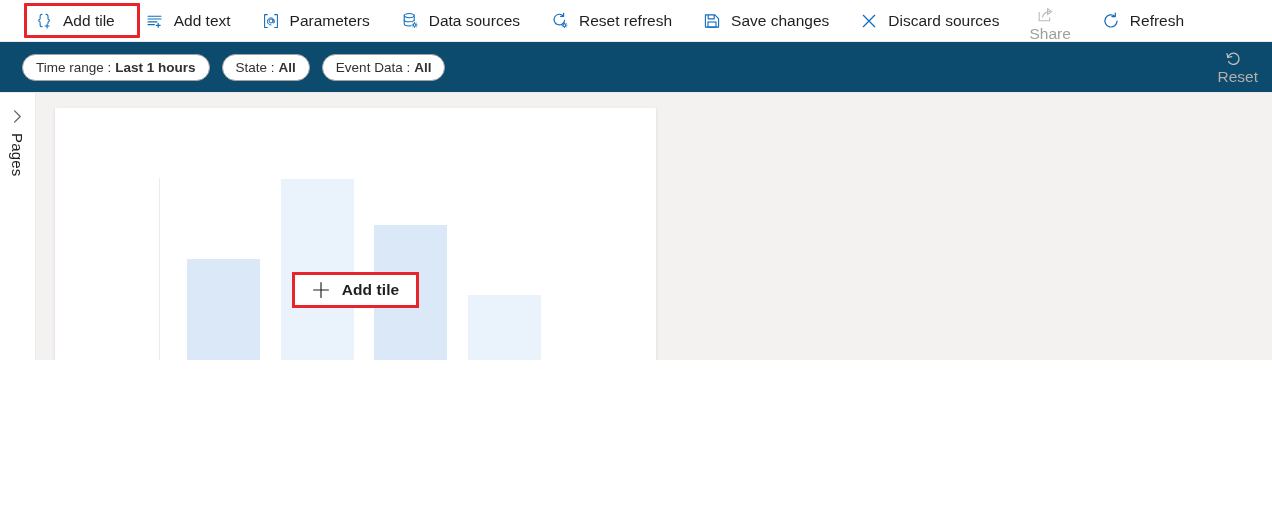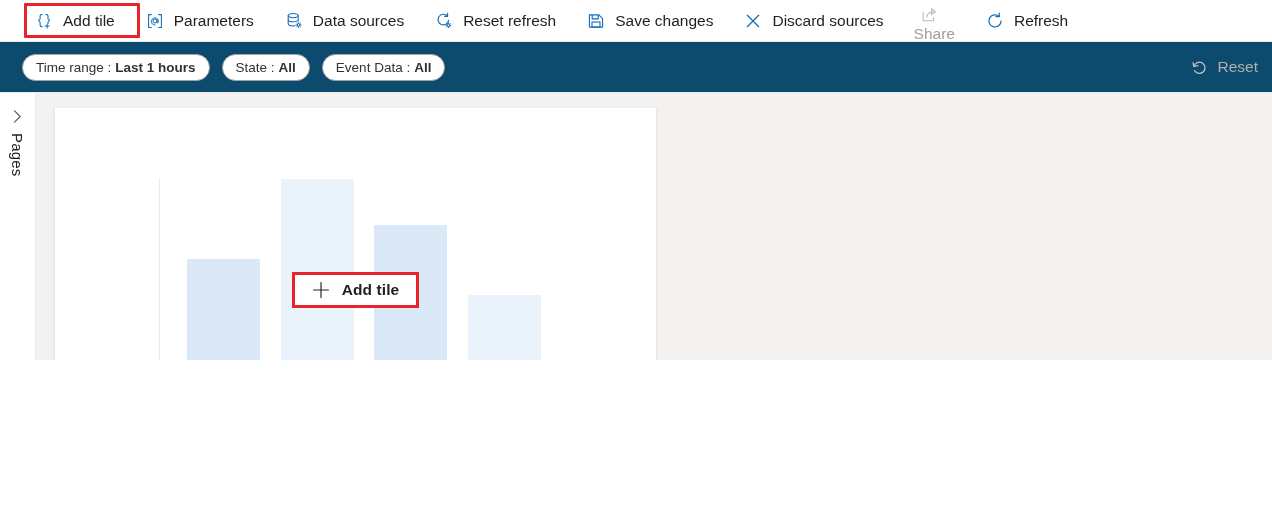--- a/index.html
+++ b/index.html
@@ -92,20 +92,21 @@
   .pill .pill-val { font-weight: bold; margin-left: 4px; }
   .reset-btn {
     position: absolute;
     right: 14px; top: 50%;
     transform: translateY(-50%);
     display: inline-flex; align-items: center;
     color: #b3b0ad;
     font-size: 15.5px;
     white-space: nowrap;
     cursor: default;
+    flex-direction: column;
   }
   .reset-btn .glyph {
     display: inline-flex; align-items: center; justify-content: center;
     width: 20px; height: 20px; margin-right: 8px;
     color: #c3c1bf;
   }
 
   
   .pages-rail {
     position: absolute;
@@ -214,20 +215,29 @@
       <span class="glyph">
         <svg width="20" height="20" viewBox="0 0 20 20" fill="none">
           <path d="M8.2 3.2c-1.5 0-2.1.7-2.1 2.1v2.1c0 1.0-.4 1.5-1.3 1.6v1.0c.9.1 1.3.6 1.3 1.6v2.1c0 1.4.6 2.1 2.1 2.1" stroke="#0f6cbd" stroke-width="1.05" stroke-linecap="round" fill="none"></path>
           <path d="M11.9 3.2c1.5 0 2.1.7 2.1 2.1v2.1c0 1.0.4 1.5 1.3 1.6v1.0c-.9.1-1.3.6-1.3 1.6v1.0" stroke="#0f6cbd" stroke-width="1.05" stroke-linecap="round" fill="none"></path>
           <path d="M13.1 13.0v4.0M11.1 15.0h4.0" stroke="#0f6cbd" stroke-width="1.05" stroke-linecap="round"></path>
         </svg>
       </span>
       <span>Add tile</span>
     </div>
 
+    <div class="cmd">
+      <span class="glyph">
+        <svg width="20" height="20" viewBox="0 0 20 20" fill="none">
+          <path d="M3 5.2h13M3 8.0h13M3 10.8h9M3 13.6h6.4" stroke="#0f6cbd" stroke-width="1.15" stroke-linecap="round"></path>
+          <path d="M13.2 12.3v4.0M11.2 14.3h4.0" stroke="#0f6cbd" stroke-width="1.15" stroke-linecap="round"></path>
+        </svg>
+      </span>
+      <span>Add text</span>
+    </div>
 
     <div class="cmd">
       <span class="glyph">
         <svg width="20" height="20" viewBox="0 0 20 20" fill="none">
           <path d="M6.3 3.6H3.6v12.8h2.7M13.7 3.6h2.7v12.8h-2.7" stroke="#0f6cbd" stroke-width="1.05" stroke-linecap="round" stroke-linejoin="round" fill="none"></path>
           <circle cx="10" cy="10" r="2.0" stroke="#0f6cbd" stroke-width="1.0" fill="none"></circle>
           <path d="M12.0 8.2v3.0c0 1.0 1.5 1.0 1.5-.4 0-2.3-1.5-3.9-3.5-3.9s-3.6 1.6-3.6 3.6 1.6 3.5 3.6 3.5" stroke="#0f6cbd" stroke-width="1.0" stroke-linecap="round" fill="none"></path>
         </svg>
       </span>
       <span>Parameters</span>

